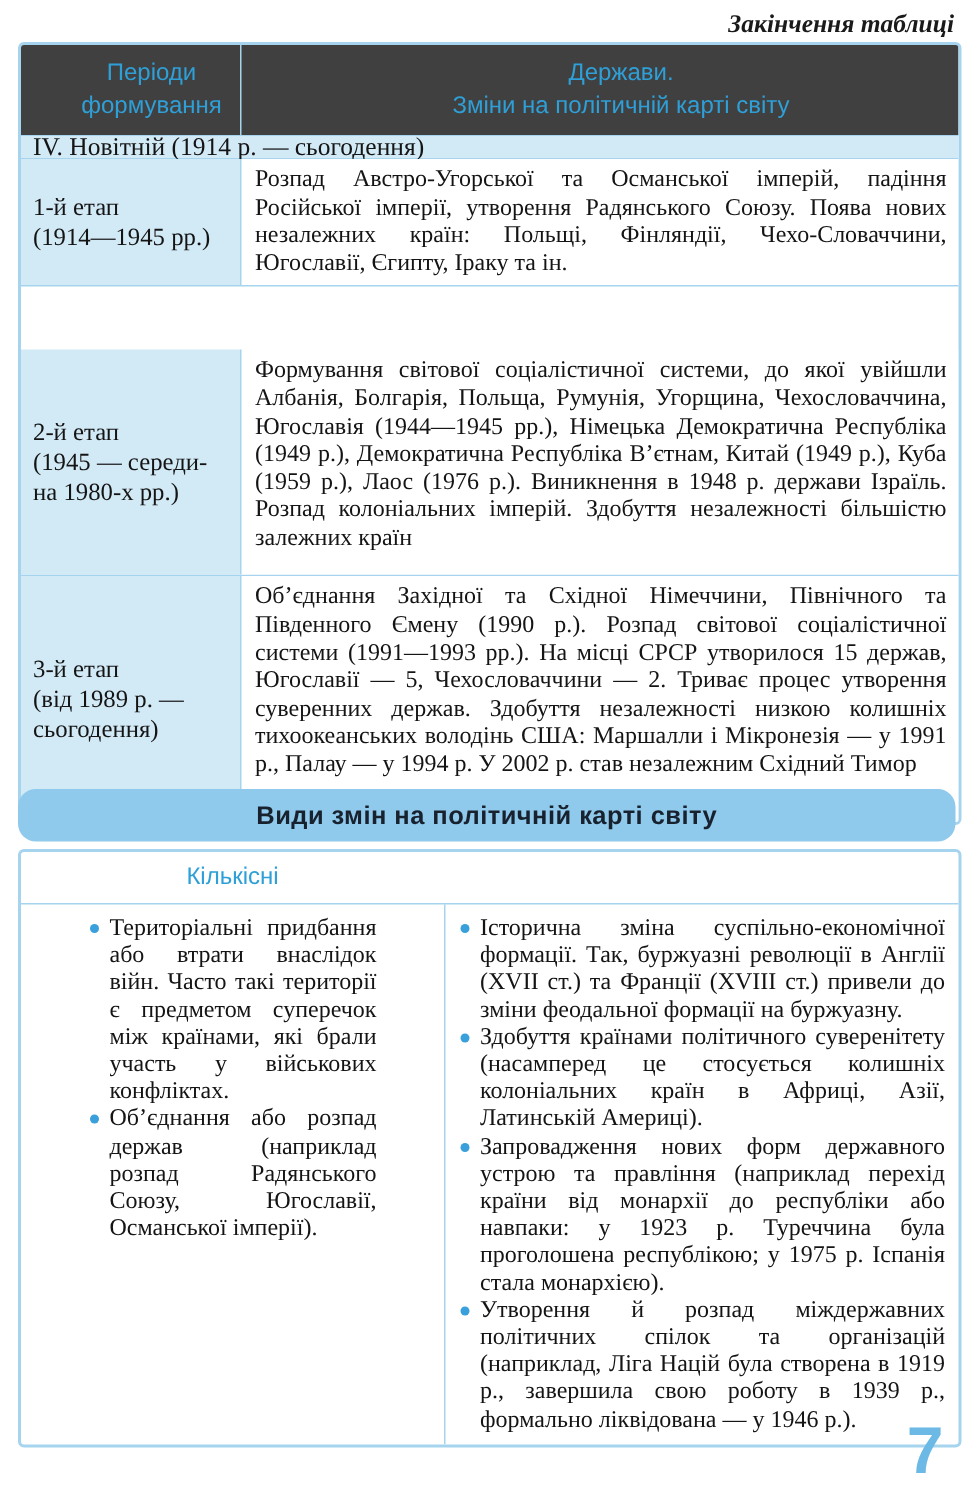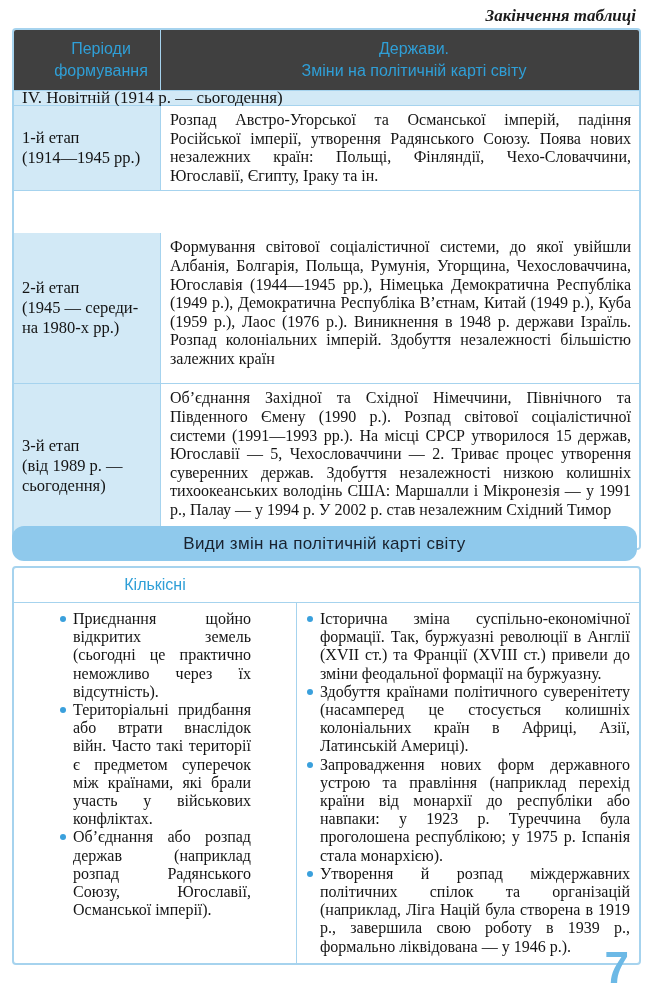--- a/index.html
+++ b/index.html
@@ -48,21 +48,21 @@
     padding:5px 8px 5px 9px;
   }
   .r1 .td{min-height:82px;}
   .r2 .td{min-height:150px;margin-top:42px;}
   .r3 .td{min-height:164px;}
   
   .banner{
     position:absolute;left:12px;top:526px;width:625px;height:35px;box-sizing:border-box;
     background:var(--bannerbg);border-radius:12px;
     display:flex;align-items:center;justify-content:center;
-    font-family:"Liberation Sans", sans-serif;font-weight:normal;font-size:17px;
+    font-family:"Liberation Sans", sans-serif;font-weight:bold;font-size:17px;
     color:var(--bannertext);letter-spacing:0.3px;
   }
   
   .t2{
     position:absolute;left:12px;top:566px;width:625px;
     border:2px solid var(--border);border-radius:4px;overflow:hidden;background:#fff;
   }
   .t2 .tr{display:grid;grid-template-columns:246px 1fr;}
   .t2 .tr + .tr{border-top:1.5px solid var(--border);}
   .t2 .td{box-sizing:border-box;margin-left:36px;}
@@ -123,21 +123,20 @@
 
   <div class="banner">Види змін на політичній карті світу</div>
 
   <div class="t2">
     <div class="tr hdr">
       <div class="td c1 hd">Кількісні</div>
     </div>
     <div class="tr body">
       <div class="td c1">
         <ul class="blist">
-          <li>Приєднання щойно відкритих земель (сьогодні це практично неможливо через їх відсутність).</li>
           <li>Територіальні придбання або втрати внаслідок війн. Часто такі території є предметом суперечок між країнами, які брали участь у військових конфліктах.</li>
           <li>Об’єднання або розпад держав (наприклад розпад Радянського Союзу, Югославії, Османської імперії).</li>
         </ul>
       </div>
       <div class="td c2">
         <ul class="blist">
           <li>Історична зміна суспільно-економічної формації. Так, буржуазні революції в Англії (XVII ст.) та Франції (XVIII ст.) привели до зміни феодальної формації на буржуазну.</li>
           <li>Здобуття країнами політичного суверенітету (насамперед це стосується колишніх колоніальних країн в Африці, Азії, Латинській Америці).</li>
           <li>Запровадження нових форм державного устрою та правління (наприклад перехід країни від монархії до республіки або навпаки: у 1923 р. Туреччина була проголошена республікою; у 1975 р. Іспанія стала монархією).</li>
           <li>Утворення й розпад міждержавних політичних спілок та організацій (наприклад, Ліга Націй була створена в 1919 р., завершила свою роботу в 1939 р., формально ліквідована — у 1946 р.).</li>

